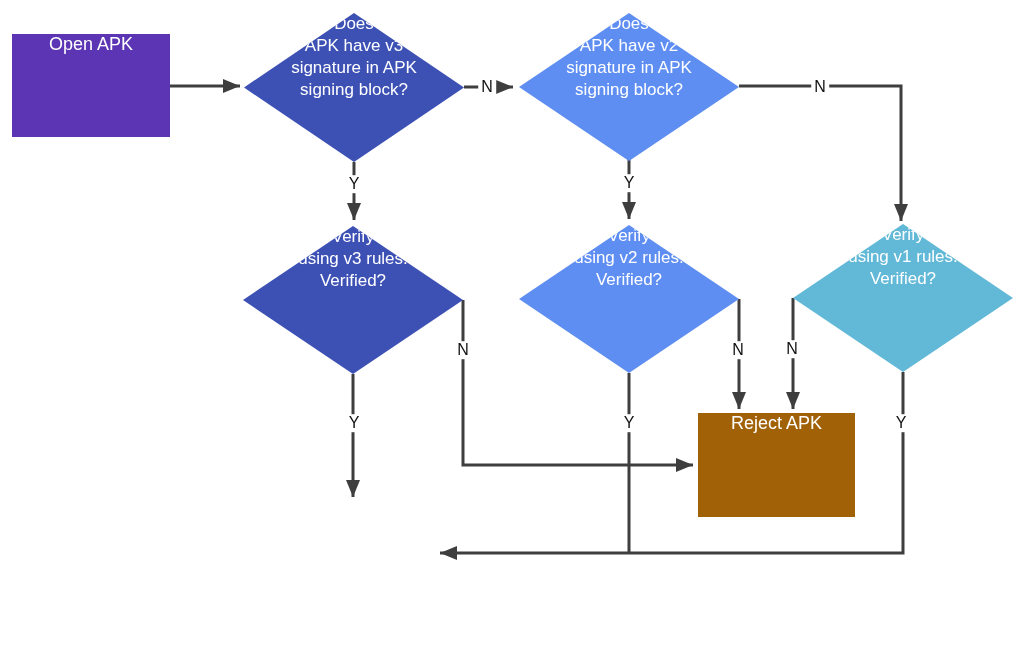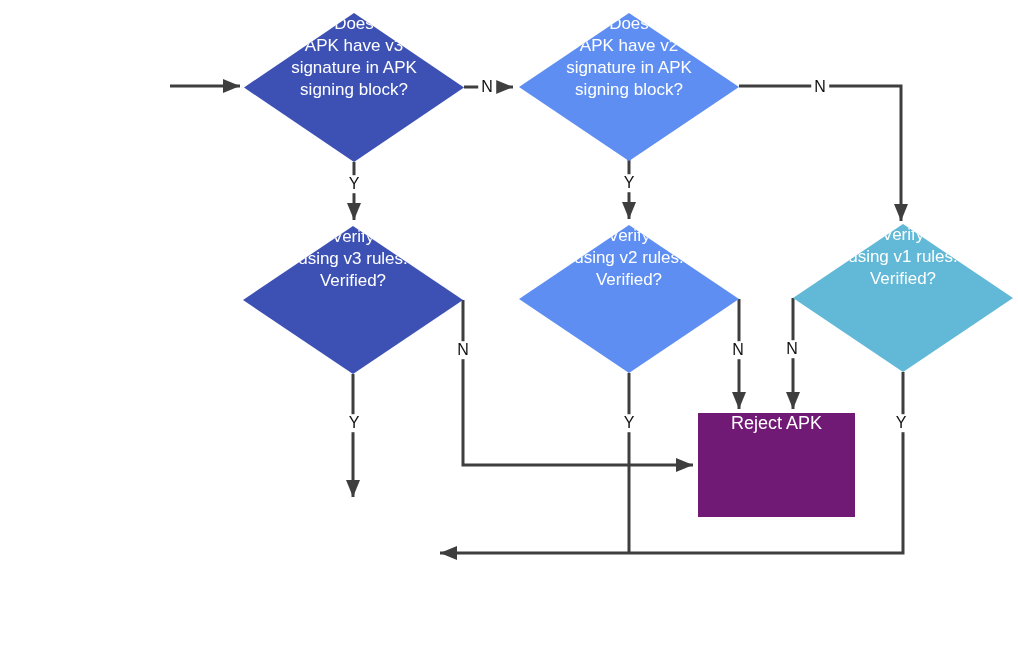--- a/index.html
+++ b/index.html
@@ -58,20 +58,23 @@
     <path class="edge" d="M 739 86 L 901 86 L 901 221" marker-end="url(#ah)"></path>
     <path class="edge" d="M 629 159 L 629 219" marker-end="url(#ah)"></path>
     <path class="edge" d="M 353 374 L 353 497" marker-end="url(#ah)"></path>
     <path class="edge" d="M 463 300 L 463 465 L 693 465" marker-end="url(#ah)"></path>
     <path class="edge" d="M 739 299 L 739 409" marker-end="url(#ah)"></path>
     <path class="edge" d="M 793 298 L 793 409" marker-end="url(#ah)"></path>
     <path class="edge" d="M 629 373 L 629 553"></path>
     <path class="edge" d="M 903 372 L 903 553 L 440 553" marker-end="url(#ah)"></path>
   </svg>
 
+  <div class="node rect" style="left: 12px; top: 34px; width: 158px; height: 103px; background-color: rgb(92, 53, 181);">
+    <span class="lbl">Open APK</span>
+  </div>
 
   <div class="node diamond" style="left: 244px; top: 13px; width: 220px; height: 149px; background-color: rgb(61, 81, 181);">
     <span class="lbl">Does
 APK have v3
 signature in APK
 signing block?</span>
   </div>
 
   <div class="node diamond" style="left: 519px; top: 13px; width: 220px; height: 148px; background-color: rgb(95, 142, 242);">
     <span class="lbl">Does
@@ -91,21 +94,21 @@
 using v2 rules.
 Verified?</span>
   </div>
 
   <div class="node diamond" style="left: 793px; top: 224px; width: 220px; height: 148px; background-color: rgb(97, 184, 215);">
     <span class="lbl">Verify
 using v1 rules.
 Verified?</span>
   </div>
 
-  <div class="node rect" style="left: 698px; top: 413px; width: 157px; height: 104px; background-color: #701a75;">
+  <div class="node rect" style="left: 698px; top: 413px; width: 157px; height: 104px; background-color: #a16207;">
     <span class="lbl">Reject APK</span>
   </div>
 
 
   <span class="edge-label" style="left:487px; top:87px;">N</span>
   <span class="edge-label" style="left:820px; top:87px;">N</span>
   <span class="edge-label" style="left:354px; top:184px;">Y</span>
   <span class="edge-label" style="left:629px; top:183px;">Y</span>
   <span class="edge-label" style="left:463px; top:350px;">N</span>
   <span class="edge-label" style="left:738px; top:350px;">N</span>

